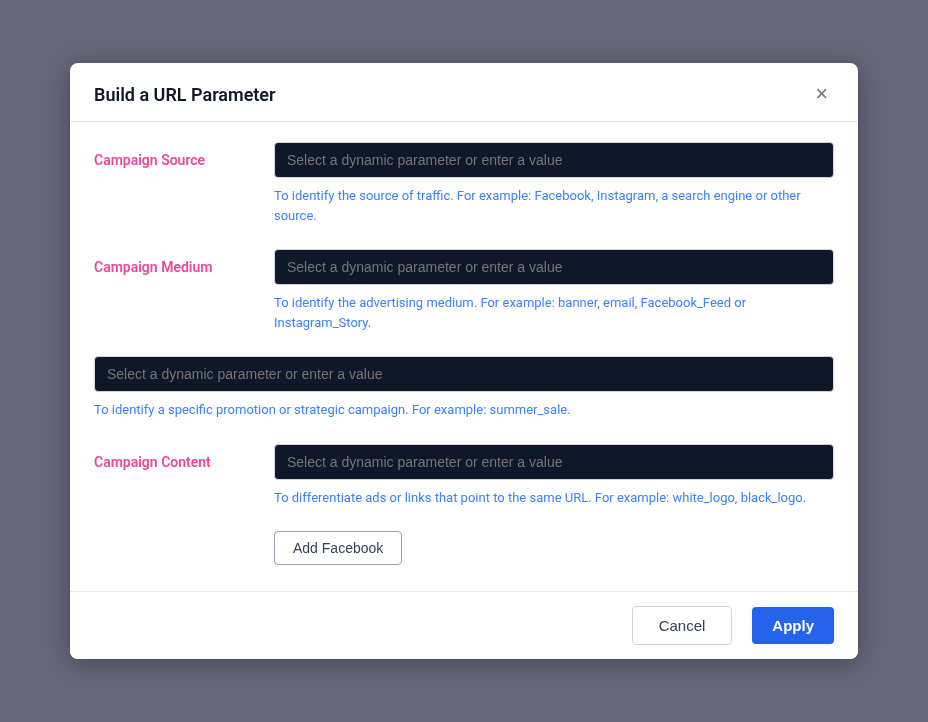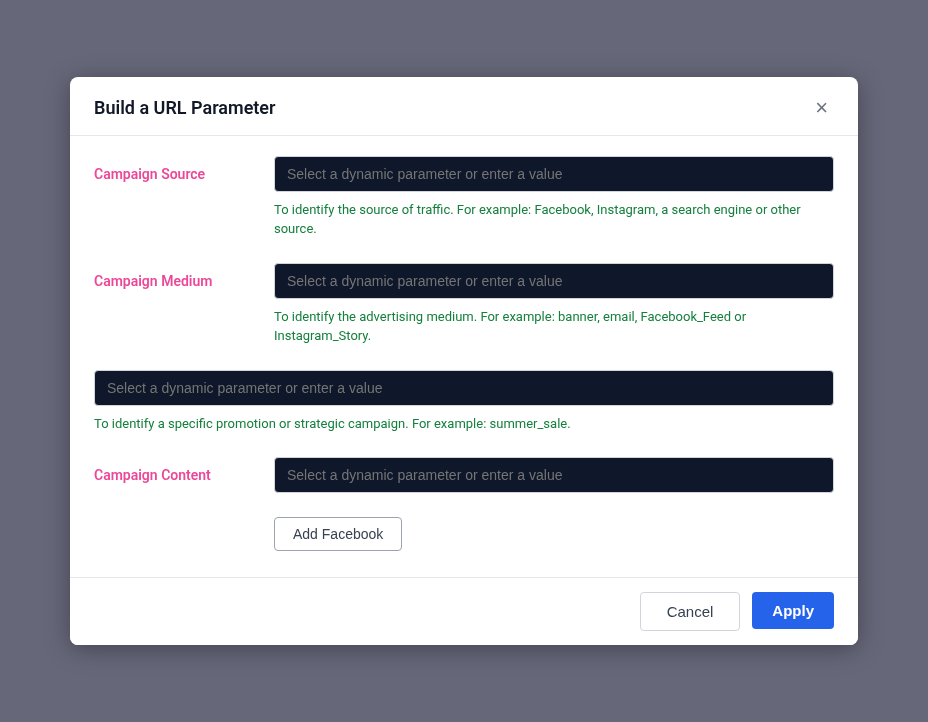--- a/index.html
+++ b/index.html
@@ -112,45 +112,45 @@
       border-radius: 4px;
       padding: 9px 12px;
       font-size: 14px;
       color: #9ca3af;
       background: #0f172a;
       outline: none;
     }
 
     .form-hint {
       font-size: 13px;
-      color: #15803d;
+      color: #3b82f6;
       margin-top: 8px;
       line-height: 1.5;
     }
 
     .add-param-btn {
       border: 1px solid #9ca3af;
       background: #ffffff;
       border-radius: 4px;
       padding: 8px 18px;
       font-size: 14px;
       font-weight: 500;
       color: #374151;
       cursor: pointer;
       margin-left: 180px;
       margin-bottom: 16px;
     }
 
     .modal-footer {
       display: flex;
-      align-items: flex-start;
+      align-items: center;
       justify-content: flex-end;
       padding: 14px 24px;
       border-top: 1px solid #e5e7eb;
-      gap: 12px;
+      gap: 20px;
       flex-shrink: 0;
       background: #ffffff;
     }
 
     .cancel-btn {
       border: 1px solid #d1d5db;
       background: #ffffff;
       border-radius: 4px;
       padding: 10px 26px;
       font-size: 15px;
@@ -198,20 +198,21 @@
         </div>
       </div><div class="form-row">
         <div class="form-field">
           <input type="text" class="form-input" placeholder="Select a dynamic parameter or enter a value" style="">
           <div class="form-hint">To identify a specific promotion or strategic campaign. For example: summer_sale.</div>
         </div>
       </div><div class="form-row">
         <div class="form-label">Campaign Content</div>
         <div class="form-field">
           <input type="text" class="form-input" placeholder="Select a dynamic parameter or enter a value" style="">
+          <div class="form-hint">To differentiate ads or links that point to the same URL. For example: white_logo, black_logo.</div>
         </div>
       </div><button class="add-param-btn">Add Facebook</button></div>
 
   <div class="modal-footer">
     <button class="cancel-btn">Cancel</button>
     <button class="apply-btn">Apply</button>
   </div>
 
 </div>
 

